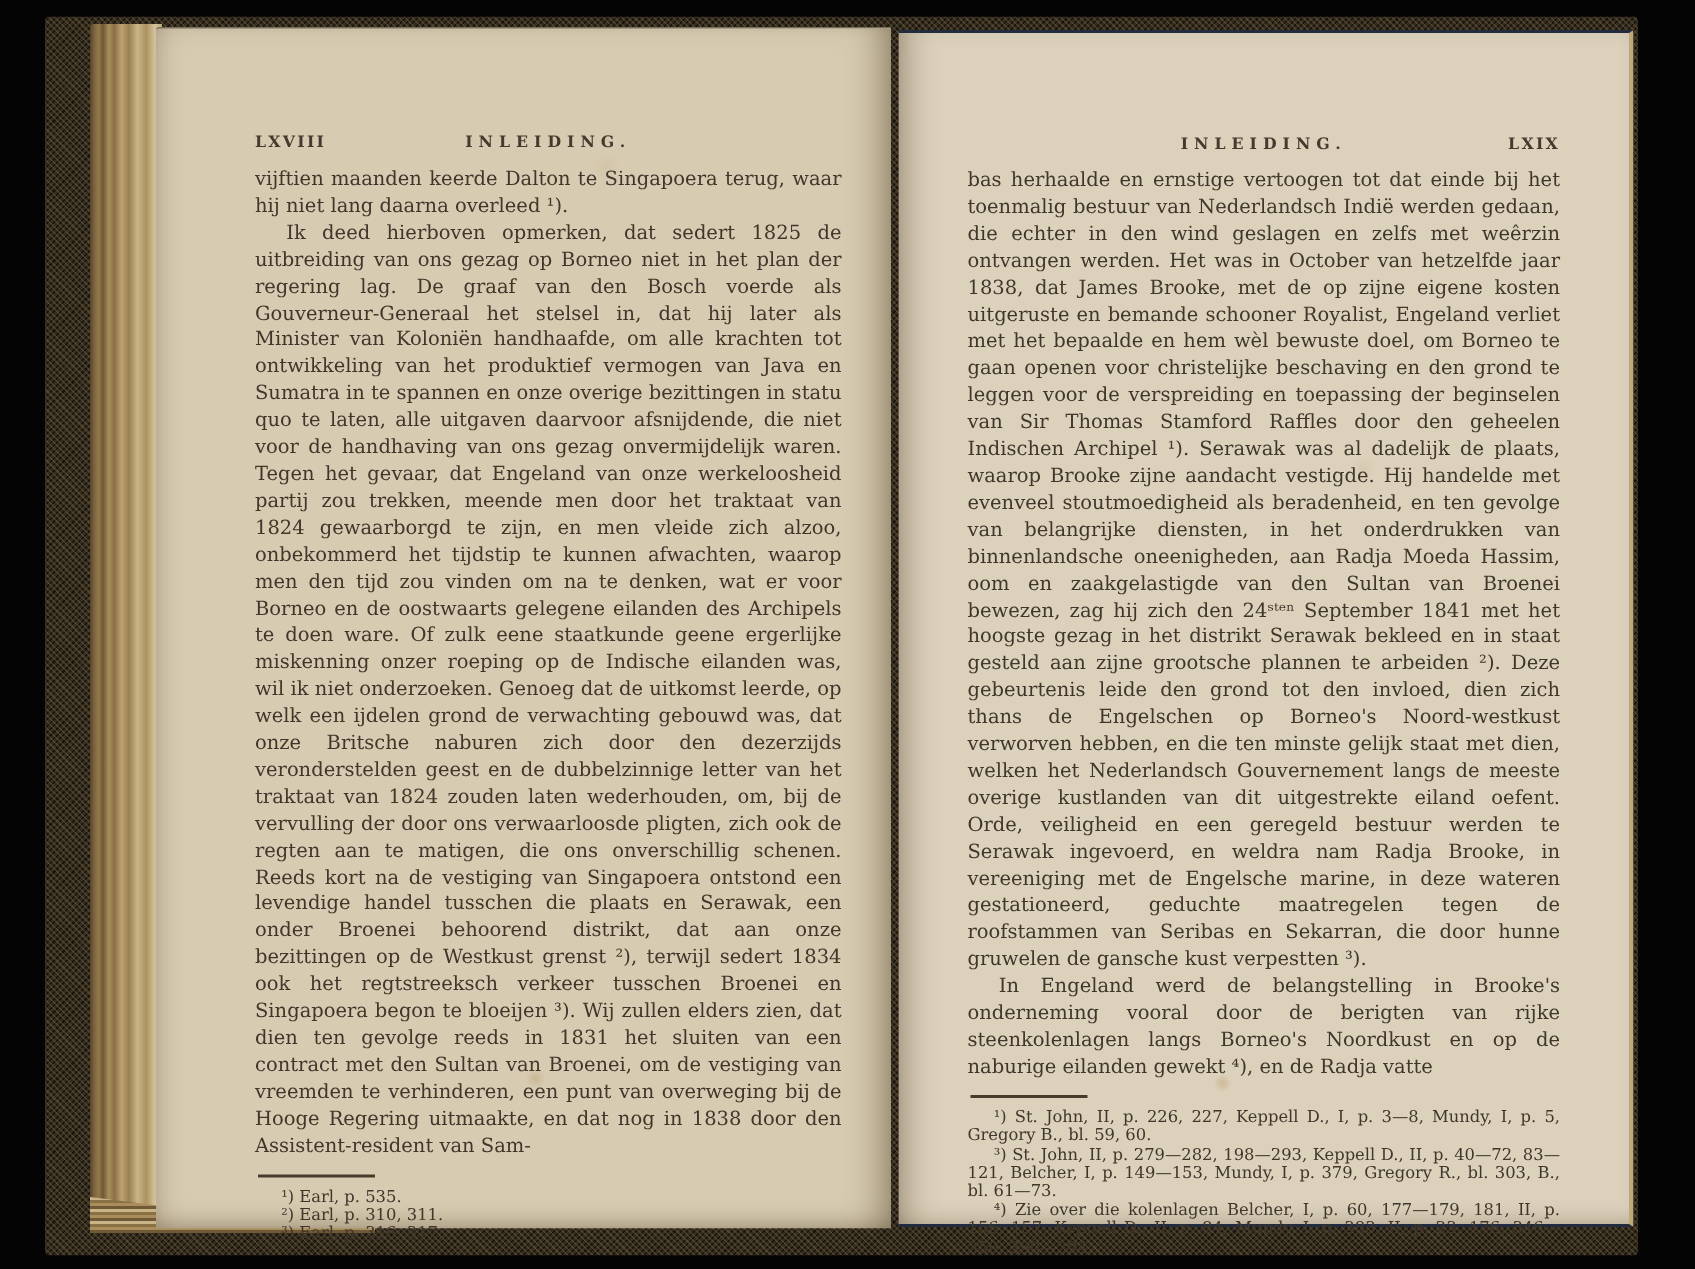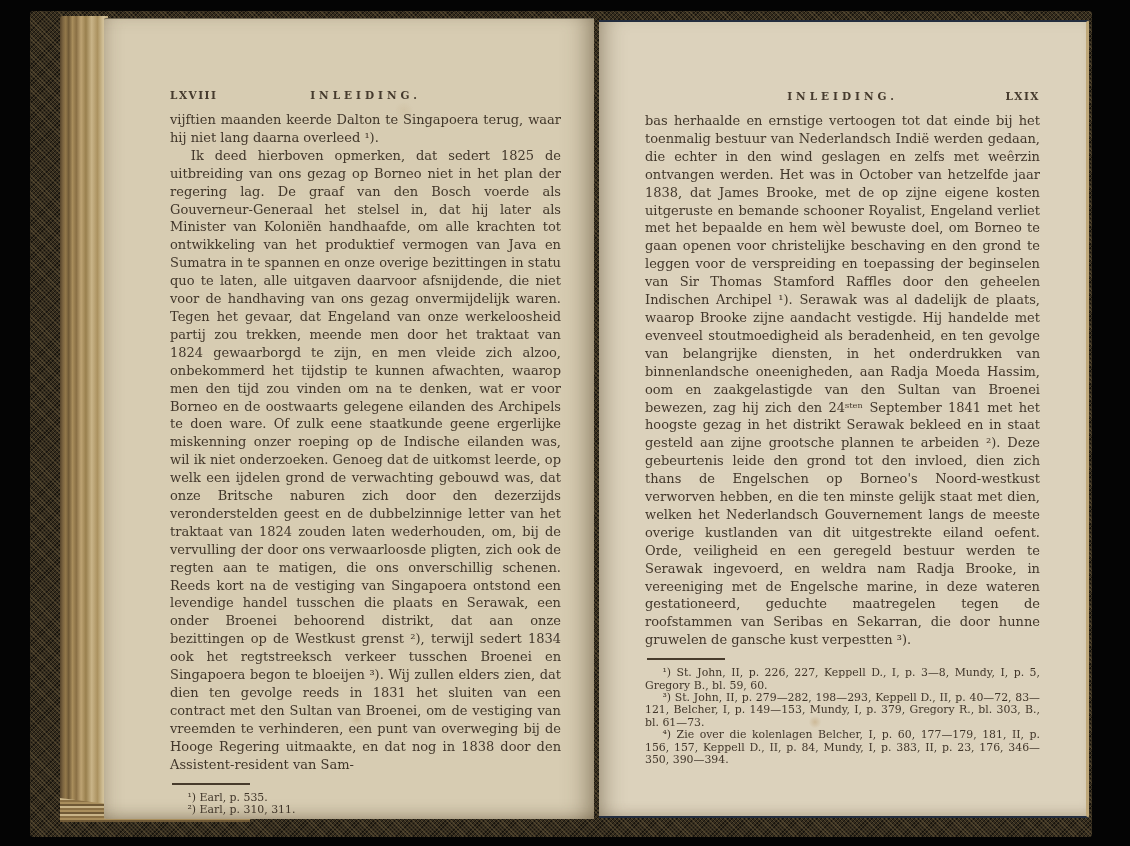--- a/index.html
+++ b/index.html
@@ -121,37 +121,39 @@
       <div class="bodytext">
         <p>vijftien maanden keerde Dalton te Singapoera terug, waar hij niet lang daarna overleed ¹).</p>
         <p class="indent">Ik deed hierboven opmerken, dat sedert 1825 de uitbreiding van ons gezag op Borneo niet in het plan der regering lag. De graaf van den Bosch voerde als Gouverneur-Generaal het stelsel in, dat hij later als Minister van Koloniën handhaafde, om alle krachten tot ontwikkeling van het produktief vermogen van Java en Sumatra in te spannen en onze overige bezittingen in statu quo te laten, alle uitgaven daarvoor afsnijdende, die niet voor de handhaving van ons gezag onvermijdelijk waren. Tegen het gevaar, dat Engeland van onze werkeloosheid partij zou trekken, meende men door het traktaat van 1824 gewaarborgd te zijn, en men vleide zich alzoo, onbekommerd het tijdstip te kunnen afwachten, waarop men den tijd zou vinden om na te denken, wat er voor Borneo en de oostwaarts gelegene eilanden des Archipels te doen ware. Of zulk eene staatkunde geene ergerlijke miskenning onzer roeping op de Indische eilanden was, wil ik niet onderzoeken. Genoeg dat de uitkomst leerde, op welk een ijdelen grond de verwachting gebouwd was, dat onze Britsche naburen zich door den dezerzijds veronderstelden geest en de dubbelzinnige letter van het traktaat van 1824 zouden laten wederhouden, om, bij de vervulling der door ons verwaarloosde pligten, zich ook de regten aan te matigen, die ons onverschillig schenen. Reeds kort na de vestiging van Singapoera ontstond een levendige handel tusschen die plaats en Serawak, een onder Broenei behoorend distrikt, dat aan onze bezittingen op de Westkust grenst ²), terwijl sedert 1834 ook het regtstreeksch verkeer tusschen Broenei en Singapoera begon te bloeijen ³). Wij zullen elders zien, dat dien ten gevolge reeds in 1831 het sluiten van een contract met den Sultan van Broenei, om de vestiging van vreemden te verhinderen, een punt van overweging bij de Hooge Regering uitmaakte, en dat nog in 1838 door den Assistent-resident van Sam-</p>
       </div>
 
       <div class="footblock">
         <div class="footrule"></div>
         <div class="footnotes">
           <p>¹) Earl, p. 535.</p>
           <p>²) Earl, p. 310, 311.</p>
+          <p>³) Earl, p. 316, 317.</p>
         </div>
       </div>
 
     </div>
   </div>
 
   <div class="page right">
     <div class="content">
 
       <div class="pagehead">
         <span class="spacer"></span>
         <span class="running-title">INLEIDING.</span>
         <span class="folio right">LXIX</span>
       </div>
 
       <div class="bodytext">
         <p>bas herhaalde en ernstige vertoogen tot dat einde bij het toenmalig bestuur van Nederlandsch Indië werden gedaan, die echter in den wind geslagen en zelfs met weêrzin ontvangen werden. Het was in October van hetzelfde jaar 1838, dat James Brooke, met de op zijne eigene kosten uitgeruste en bemande schooner Royalist, Engeland verliet met het bepaalde en hem wèl bewuste doel, om Borneo te gaan openen voor christelijke beschaving en den grond te leggen voor de verspreiding en toepassing der beginselen van Sir Thomas Stamford Raffles door den geheelen Indischen Archipel ¹). Serawak was al dadelijk de plaats, waarop Brooke zijne aandacht vestigde. Hij handelde met evenveel stoutmoedigheid als beradenheid, en ten gevolge van belangrijke diensten, in het onderdrukken van binnenlandsche oneenigheden, aan Radja Moeda Hassim, oom en zaakgelastigde van den Sultan van Broenei bewezen, zag hij zich den 24ˢᵗᵉⁿ September 1841 met het hoogste gezag in het distrikt Serawak bekleed en in staat gesteld aan zijne grootsche plannen te arbeiden ²). Deze gebeurtenis leide den grond tot den invloed, dien zich thans de Engelschen op Borneo's Noord-westkust verworven hebben, en die ten minste gelijk staat met dien, welken het Nederlandsch Gouvernement langs de meeste overige kustlanden van dit uitgestrekte eiland oefent. Orde, veiligheid en een geregeld bestuur werden te Serawak ingevoerd, en weldra nam Radja Brooke, in vereeniging met de Engelsche marine, in deze wateren gestationeerd, geduchte maatregelen tegen de roofstammen van Seribas en Sekarran, die door hunne gruwelen de gansche kust verpestten ³).</p>
+        <p class="indent">In Engeland werd de belangstelling in Brooke's onderneming vooral door de berigten van rijke steenkolenlagen langs Borneo's Noordkust en op de naburige eilanden gewekt ⁴), en de Radja vatte</p>
       </div>
 
       <div class="footblock">
         <div class="footrule"></div>
         <div class="footnotes">
           <p>¹) St. John, II, p. 226, 227, Keppell D., I, p. 3—8, Mundy, I, p. 5, Gregory B., bl. 59, 60.</p>
           <p>³) St. John, II, p. 279—282, 198—293, Keppell D., II, p. 40—72, 83—121, Belcher, I, p. 149—153, Mundy, I, p. 379, Gregory R., bl. 303, B., bl. 61—73.</p>
           <p>⁴) Zie over die kolenlagen Belcher, I, p. 60, 177—179, 181, II, p. 156, 157, Keppell D., II, p. 84, Mundy, I, p. 383, II, p. 23, 176, 346—350, 390—394.</p>
         </div>
       </div>

